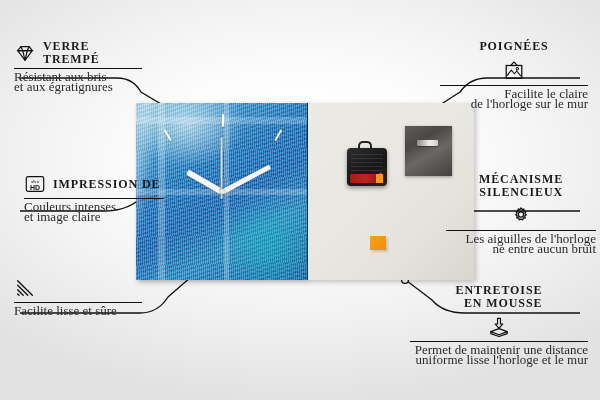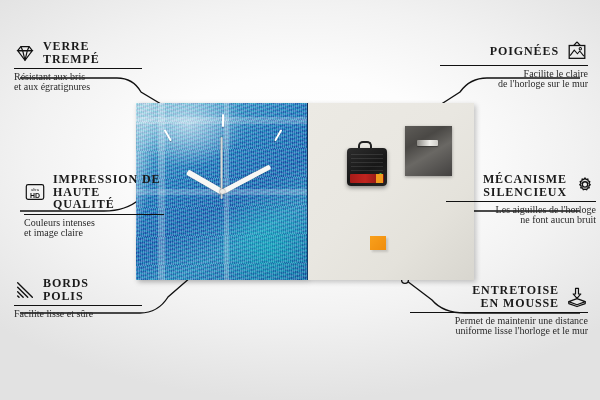--- a/index.html
+++ b/index.html
@@ -83,27 +83,27 @@
   .mech-lines{ position:absolute; left:4px; top:5px; right:4px; height:22px;
      background:repeating-linear-gradient(0deg, rgba(255,255,255,.10) 0 1px, rgba(0,0,0,0) 1px 4px); }
   .mech-dot{ position:absolute; right:5px; top:25px; width:3px; height:3px;
      background:#3ad14b; border-radius:50%; }
   .foam{ position:absolute; left:62px; top:133px; width:16px; height:14px;
      background:linear-gradient(135deg,#f9a01b,#ef8d0d); box-shadow:2px 2px 2px rgba(0,0,0,.14); }
 
   
   .callout{ position:absolute; }
   .callout .head{ display:flex; align-items:center; gap:7px; }
-  .callout.right .head{ flex-direction:row; justify-content:flex-end; }
+  .callout.right .head{ flex-direction:column; justify-content:flex-end; }
   .title{ font-family:"Liberation Serif", serif; font-weight:bold; font-size:12px;
           letter-spacing:.9px; color:#1a1a1a; line-height:12.5px; text-transform:uppercase; }
   .callout.left .title{ text-align:left; }
   .callout.right .title{ text-align:right; }
   .rule{ height:1.4px; background:#111; margin-top:3px; }
-  .sub{ font-family:"Liberation Serif", serif; font-size:10px; line-height:10px;
+  .sub{ font-family:"Liberation Serif", serif; font-size:13px; line-height:10px;
         color:#2a2a2a; margin-top:3px; }
   .callout.right .sub{ text-align:right; }
 
   .ico{ width:22px; height:22px; flex:0 0 22px; display:block; }
   .ico svg{ width:100%; height:100%; display:block; }
 
   .wire{ position:absolute; left:0; top:0; width:600px; height:400px;
          pointer-events:none; overflow:visible; }
 </style>
 </head>
@@ -205,44 +205,39 @@
     <div class="head">
       <span class="ico">
         <svg viewBox="0 0 24 24">
           <rect x="2.5" y="4" width="19" height="16" rx="2" fill="none" stroke="#111" stroke-width="1.3"></rect>
           <text x="12" y="11" text-anchor="middle" font-family="Liberation Sans, sans-serif" font-size="4.4" fill="#111">ultra</text>
           <text x="12" y="18" text-anchor="middle" font-family="Liberation Sans, sans-serif" font-size="7.6" font-weight="bold" fill="#111">HD</text>
         </svg>
       </span>
       <span class="title">
         <span>IMPRESSION DE</span><br>
-        <span>HAUTE QUALITÉ</span>
       </span>
     </div>
     <div class="rule"></div>
     <div class="sub">
       <span>Couleurs intenses</span><br>
       <span>et image claire</span>
     </div>
   </div>
 
   <div class="callout left" style="left:14px; top:277px; width:128px;">
     <div class="head">
       <span class="ico">
         <svg viewBox="0 0 24 24" fill="none" stroke="#111" stroke-width="1.5" stroke-linecap="round">
           <path d="M4 4 L20 20"></path>
             <path d="M4 9 L15 20"></path>
             <path d="M4 14 L10 20"></path>
             <path d="M4 18.5 L5.5 20"></path>
         </svg>
       </span>
-      <span class="title">
-        <span>BORDS</span><br>
-        <span>POLIS</span>
-      </span>
     </div>
     <div class="rule"></div>
     <div class="sub">
       <span>Facilite lisse et sûre</span>
     </div>
   </div>
 
   <div class="callout right" style="right:12px; top:40px; width:148px;">
     <div class="head">
       <span class="title">
@@ -275,21 +270,21 @@
           <path d="M12 3.2 13.1 4.9 15.1 4.4 15.3 6.5 17.2 7.2 16.3 9.1 17.7 10.6 16.1 11.9 16.6 13.9
                    14.6 14.2 13.9 16.1 12 15.3 10.1 16.1 9.4 14.2 7.4 13.9 7.9 11.9 6.3 10.6 7.7 9.1
                    6.8 7.2 8.7 6.5 8.9 4.4 10.9 4.9z"></path>
           <circle cx="12" cy="10.3" r="2.9"></circle>
         </svg>
       </span>
     </div>
     <div class="rule"></div>
     <div class="sub">
       <span>Les aiguilles de l'horloge</span><br>
-      <span>ne font aucun bruit</span>
+      <span>ne entre aucun bruit</span>
     </div>
   </div>
 
   <div class="callout right" style="right:12px; top:284px; width:178px;">
     <div class="head">
       <span class="title">
         <span>ENTRETOISE</span><br>
         <span>EN MOUSSE</span>
       </span>
       <span class="ico">

